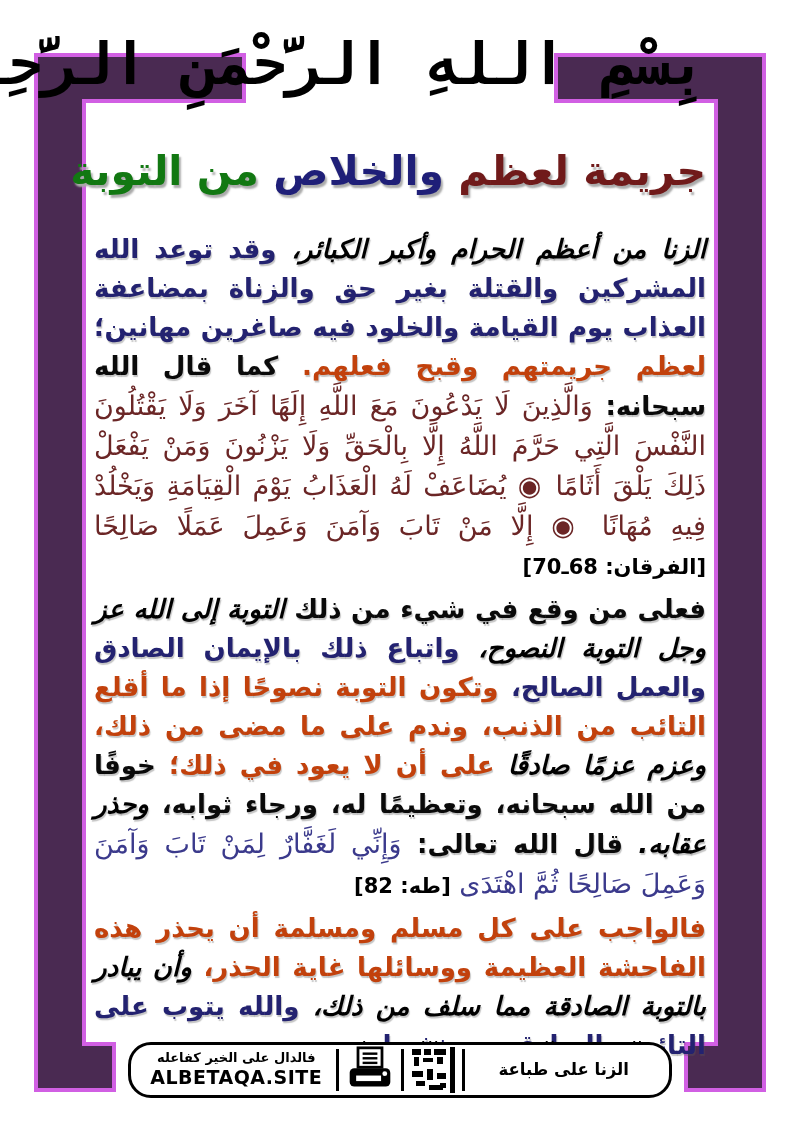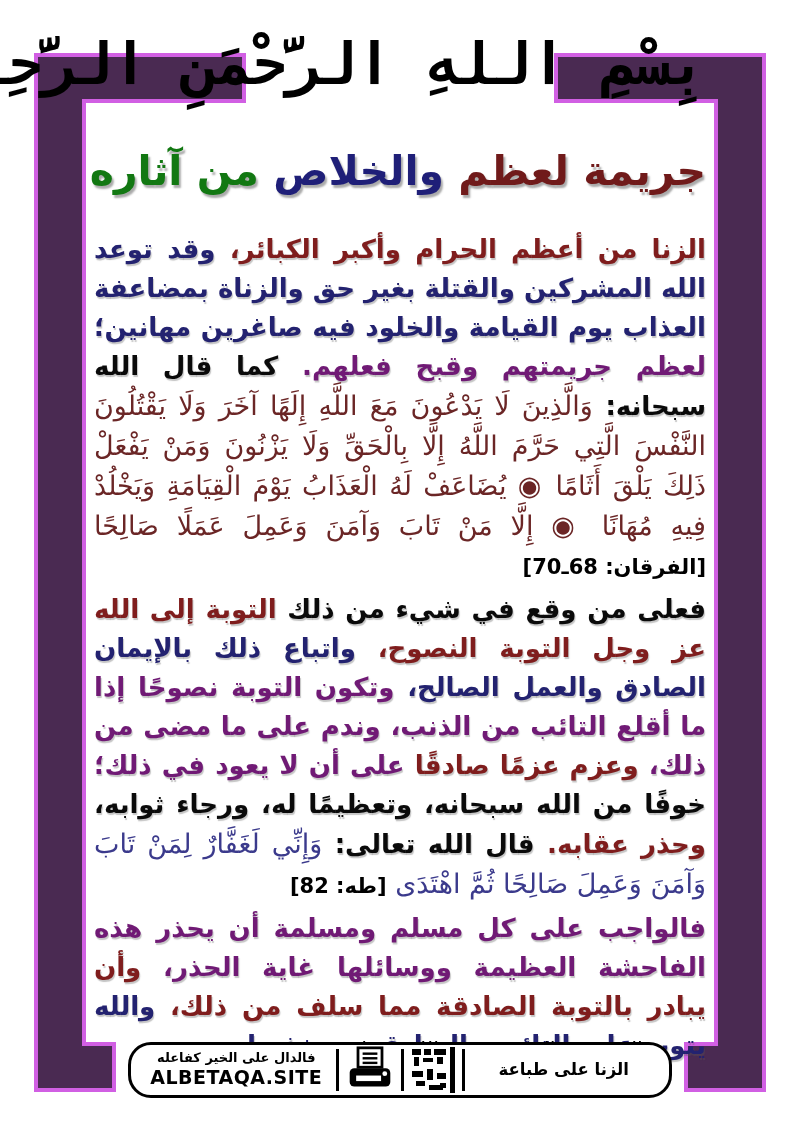--- a/index.html
+++ b/index.html
@@ -24,23 +24,23 @@
   .t-navy{color:#1F1F78;}
   .t-green{color:#127812;}
 
   .body-text{
     margin-top:28px;font-size:26px;font-weight:bold;line-height:39px;
     text-align:justify;text-justify:inter-word;color:#111;
     text-shadow:1px 2px 1px rgba(90,90,90,0.35);
   }
   .body-text p{margin:0 0 3px 0;}
   .seg{white-space:normal;}
-  .s-maroon{color:#7f1d1d;}
+  .s-maroon{color:#000000;font-style:italic;}
   .s-navy{color:#232270;}
-  .s-green{color:#701a75;}
+  .s-green{color:#c2410c;}
   .s-black{color:#0a0a0a;}
   .s-quran-maroon,.s-quran-blue{
     font-family:"DejaVu Serif","Liberation Serif",serif;
     font-weight:500;font-size:27px;text-shadow:none;
   }
   .s-quran-maroon{color:#6B2626;}
   .s-quran-blue{color:#3B3A8C;}
   .s-ref{color:#000;font-size:21px;font-weight:bold;text-shadow:none;}
 
   .attribution{
@@ -67,21 +67,21 @@
 <div class="page">
 
   <svg class="frame" viewBox="0 0 800 1132" xmlns="http://www.w3.org/2000/svg">
     <path d="M244,55 L36,55 L36,1090 L114,1090 L114,1044 L84,1044 L84,101 L244,101 Z" fill="#4A2A52" stroke="#D15FE3" stroke-width="4" stroke-linejoin="miter"></path>
     <path d="M556,55 L764,55 L764,1090 L686,1090 L686,1044 L716,1044 L716,101 L556,101 Z" fill="#4A2A52" stroke="#D15FE3" stroke-width="4" stroke-linejoin="miter"></path>
   </svg>
 
   <div class="content">
     <div class="bismillah">بِسْمِ اللهِ الرَّحْمَنِ الرَّحِيمِ</div>
 
-    <h1 class="title"><span class="t-maroon">جريمة لعظم </span><span class="t-navy">والخلاص </span><span class="t-green">من آثاره</span></h1>
+    <h1 class="title"><span class="t-maroon">جريمة لعظم </span><span class="t-navy">والخلاص </span><span class="t-green">من التوبة</span></h1>
 
     <div class="body-text">
       <p><span class="seg s-maroon">الزنا من أعظم الحرام وأكبر الكبائر، </span><span class="seg s-navy">وقد توعد الله المشركين والقتلة بغير حق والزناة بمضاعفة العذاب يوم القيامة والخلود فيه صاغرين مهانين؛ </span><span class="seg s-green">لعظم جريمتهم وقبح فعلهم. </span><span class="seg s-black">كما قال الله سبحانه: </span><span class="seg s-quran-maroon">وَالَّذِينَ لَا يَدْعُونَ مَعَ اللَّهِ إِلَهًا آخَرَ وَلَا يَقْتُلُونَ النَّفْسَ الَّتِي حَرَّمَ اللَّهُ إِلَّا بِالْحَقِّ وَلَا يَزْنُونَ وَمَنْ يَفْعَلْ ذَلِكَ يَلْقَ أَثَامًا ◉ يُضَاعَفْ لَهُ الْعَذَابُ يَوْمَ الْقِيَامَةِ وَيَخْلُدْ فِيهِ مُهَانًا ◉ إِلَّا مَنْ تَابَ وَآمَنَ وَعَمِلَ عَمَلًا صَالِحًا </span><span class="seg s-ref">[الفرقان: 68ـ70]</span></p>
       <p><span class="seg s-black">فعلى من وقع في شيء من ذلك </span><span class="seg s-maroon">التوبة إلى الله عز وجل التوبة النصوح، </span><span class="seg s-navy">واتباع ذلك بالإيمان الصادق والعمل الصالح، </span><span class="seg s-green">وتكون التوبة نصوحًا إذا ما أقلع التائب من الذنب، وندم على ما مضى من ذلك، </span><span class="seg s-maroon">وعزم عزمًا صادقًا </span><span class="seg s-green">على أن لا يعود في ذلك؛ </span><span class="seg s-black">خوفًا من الله سبحانه، وتعظيمًا له، ورجاء ثوابه، </span><span class="seg s-maroon">وحذر عقابه. </span><span class="seg s-black">قال الله تعالى: </span><span class="seg s-quran-blue">وَإِنِّي لَغَفَّارٌ لِمَنْ تَابَ وَآمَنَ وَعَمِلَ صَالِحًا ثُمَّ اهْتَدَى </span><span class="seg s-ref">[طه: 82]</span></p>
       <p><span class="seg s-green">فالواجب على كل مسلم ومسلمة أن يحذر هذه الفاحشة العظيمة ووسائلها غاية الحذر، </span><span class="seg s-maroon">وأن يبادر بالتوبة الصادقة مما سلف من ذلك، </span><span class="seg s-navy">والله يتوب على التائبين الصادقين ويغفر لهم.</span></p>
       <div class="attribution">الشيخ عبدالعزيز بن عبدالله بن باز</div>
     </div>
   </div>
 
   <div class="footer-bar">

